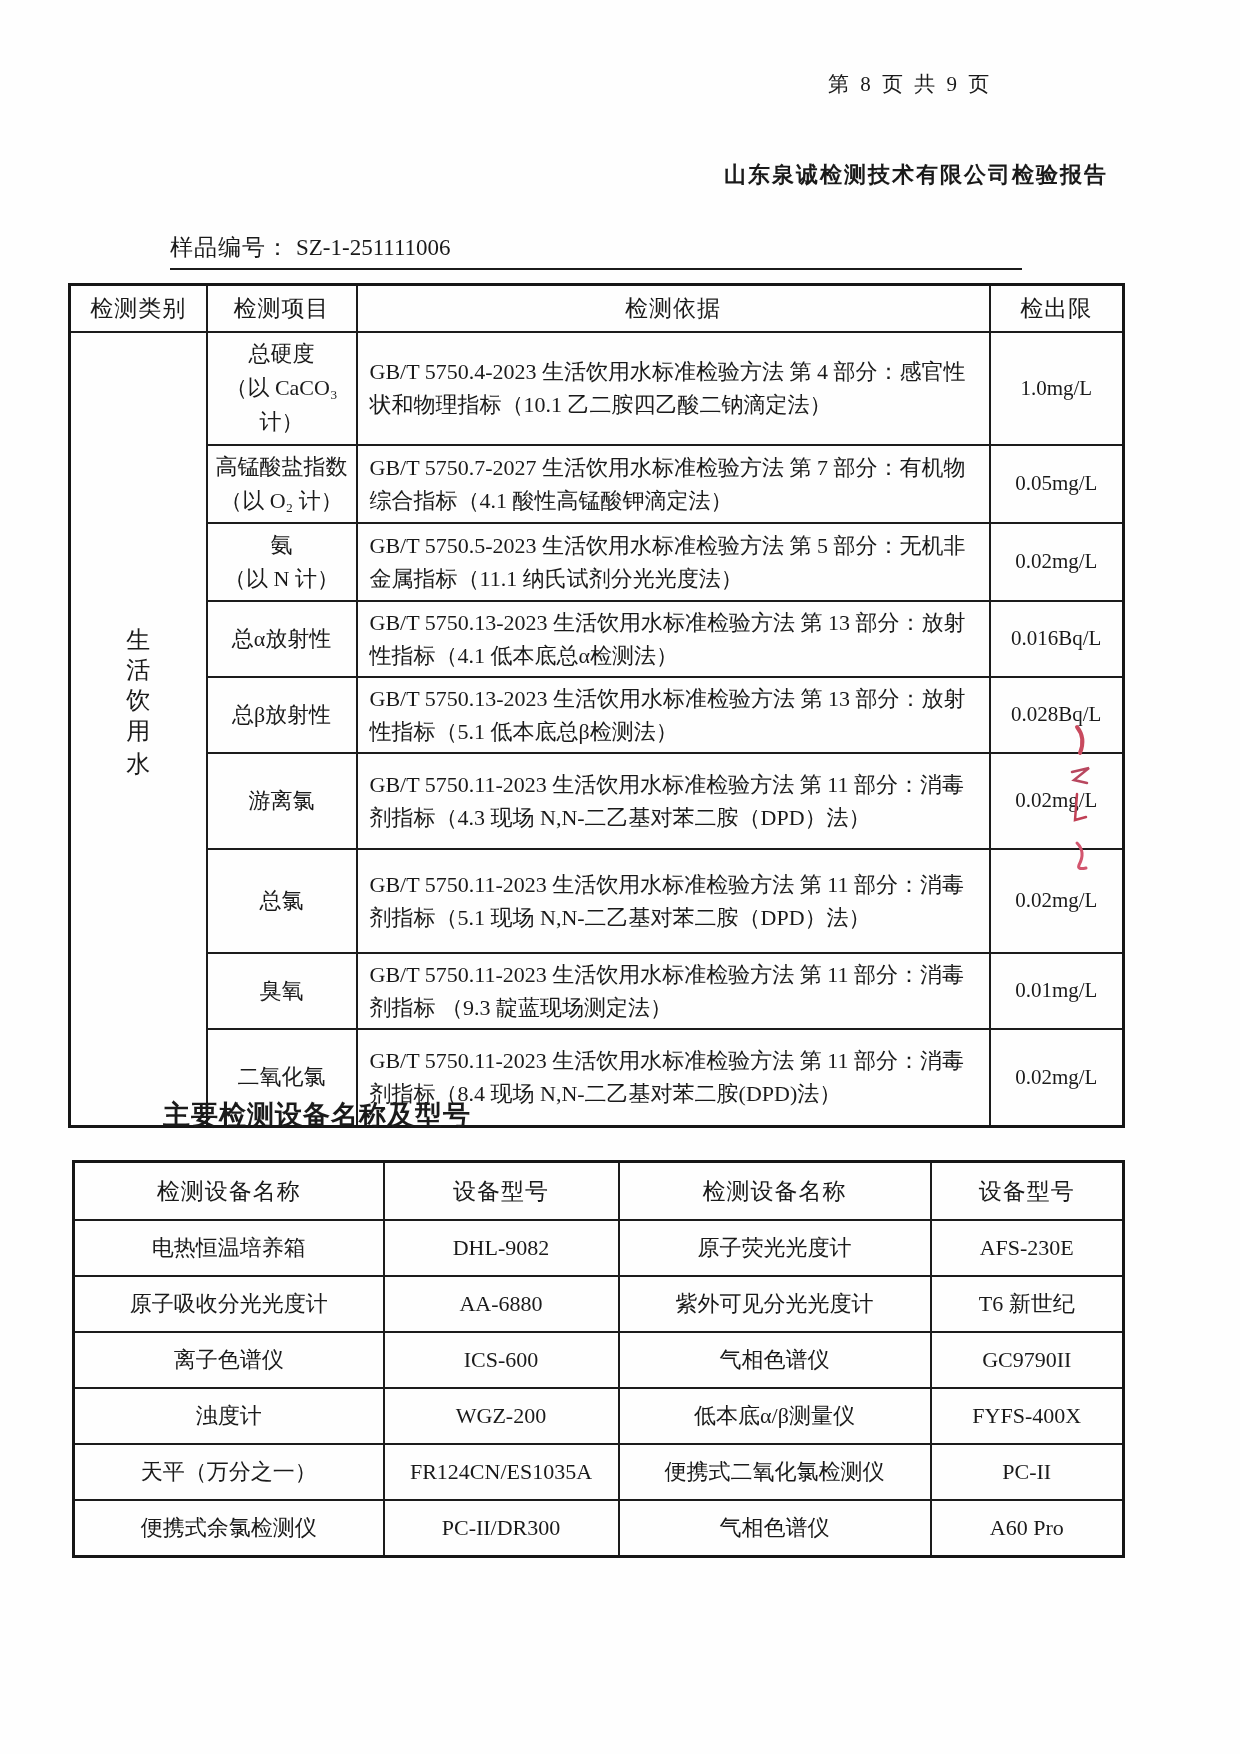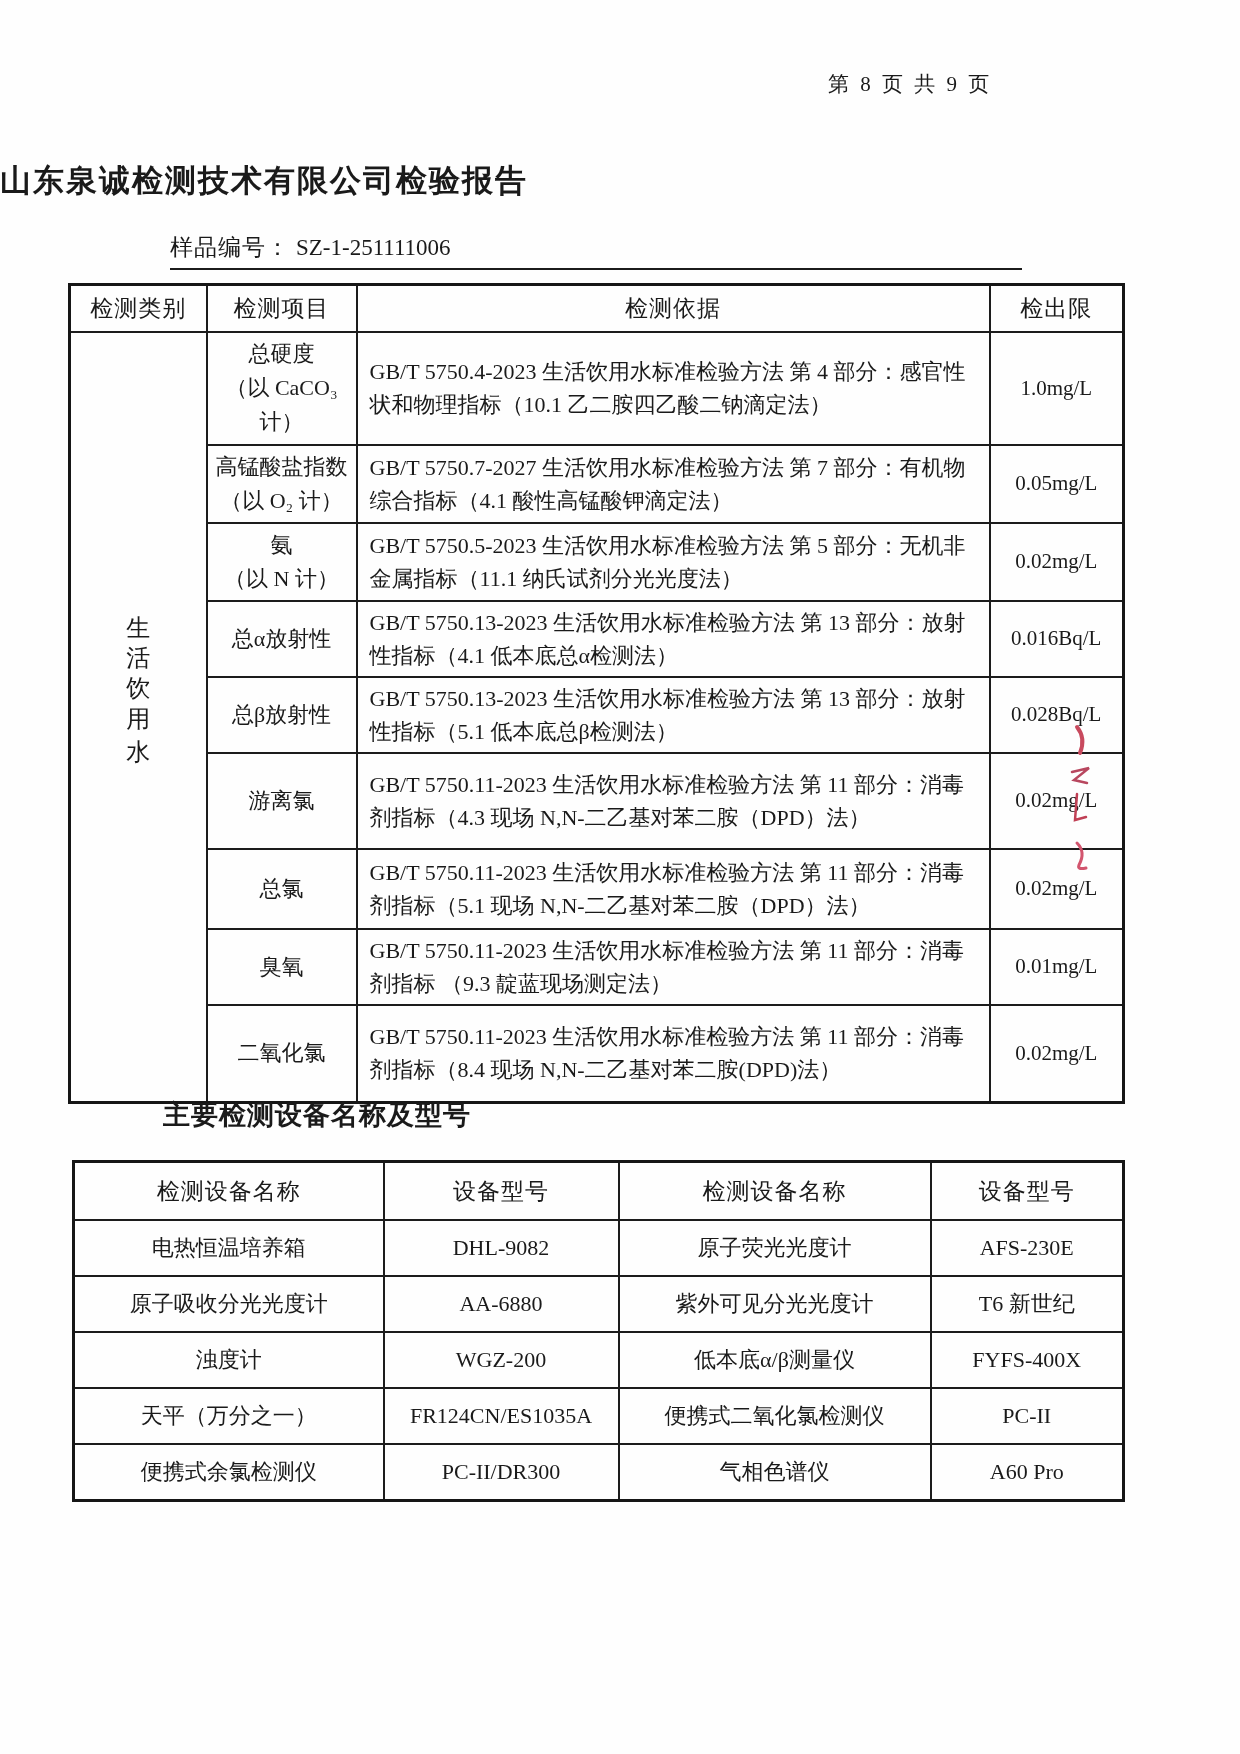--- a/index.html
+++ b/index.html
@@ -12,22 +12,22 @@
     overflow:hidden;
   }
   .page{position:absolute;inset:0;border-radius:30px;}
 
   
   .page-number{
     position:absolute;top:70px;left:828px;width:220px;
     font-size:21px;letter-spacing:3px;white-space:nowrap;
   }
   .report-title{
-    position:absolute;top:160px;left:0;width:1100px;
-    text-align:left;font-size:31px;font-weight:bold;letter-spacing:2px;
+    position:absolute;top:160px;left:8px;width:1100px;
+    text-align:right;font-size:22px;font-weight:bold;letter-spacing:2px;
   }
   .sample-line{
     position:absolute;top:232px;left:170px;width:852px;
     border-bottom:2px solid #1b1b1b;padding-bottom:5px;
     font-size:23px;
   }
   .sample-line .lbl{letter-spacing:1px;}
   .sample-line .val{font-family:"Liberation Serif","DejaVu Serif",serif;margin-left:6px;}
 
   
@@ -39,21 +39,21 @@
   .main-table th,.main-table td{
     border:2px solid #1c1c1c;
     padding:4px 8px;
     vertical-align:middle;
   }
   .main-table{border:3px solid #161616;}
   .main-table th{font-weight:normal;font-size:23px;text-align:center;letter-spacing:1px;}
   tr.hdr{height:47px;}
   tr.r1{height:113px;} tr.r2{height:78px;} tr.r3{height:77px;}
   tr.r4{height:67px;}  tr.r5{height:67px;} tr.r6{height:96px;}
-  tr.r7{height:80px;margin-top:16px;} tr.r8{height:64px;} tr.r9{height:98px;}
+  tr.r7{height:104px;margin-top:16px;} tr.r8{height:64px;} tr.r9{height:98px;}
   td.cat{text-align:center;}
   .cat-inner{
     writing-mode:vertical-lr;text-orientation:upright;
     letter-spacing:31px;font-size:24px;
     display:inline-block;transform:translateY(-40px);
   }
   td.item{text-align:center;white-space:pre-line;line-height:34px;}
   td.basis{text-align:left;line-height:33px;padding-left:12px;padding-right:12px;}
   td.limit{text-align:center;font-size:21px;}
 
@@ -183,20 +183,26 @@
         <td>原子荧光光度计</td>
         <td>AFS-230E</td>
       </tr>
       <tr>
         <td>原子吸收分光光度计</td>
         <td>AA-6880</td>
         <td>紫外可见分光光度计</td>
         <td>T6 新世纪</td>
       </tr>
       <tr>
+        <td>离子色谱仪</td>
+        <td>ICS-600</td>
+        <td>气相色谱仪</td>
+        <td>GC9790II</td>
+      </tr>
+      <tr>
         <td>浊度计</td>
         <td>WGZ-200</td>
         <td>低本底α/β测量仪</td>
         <td>FYFS-400X</td>
       </tr>
       <tr>
         <td>天平（万分之一）</td>
         <td>FR124CN/ES1035A</td>
         <td>便携式二氧化氯检测仪</td>
         <td>PC-II</td>

